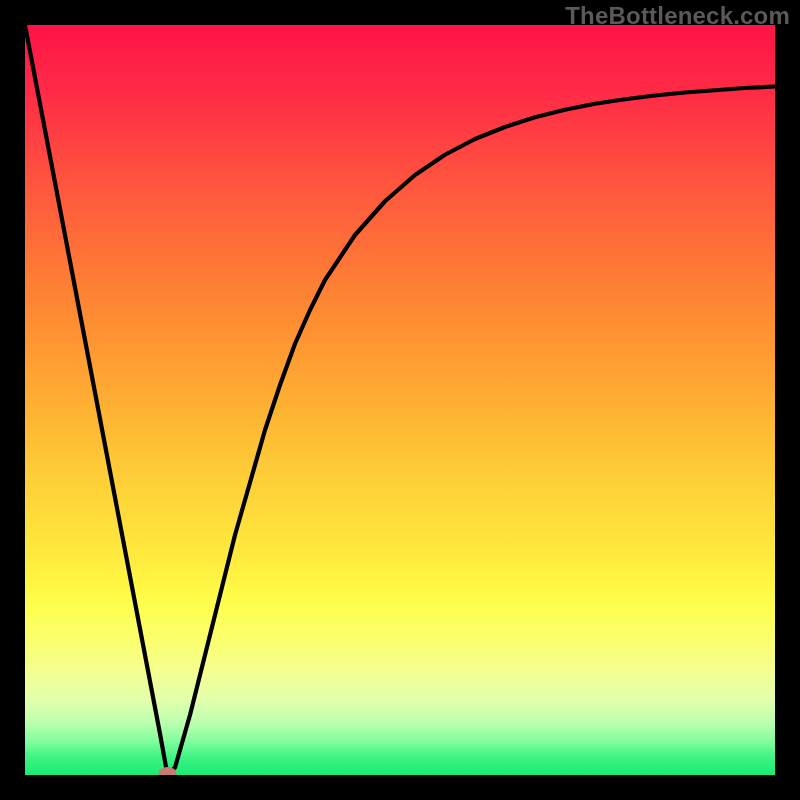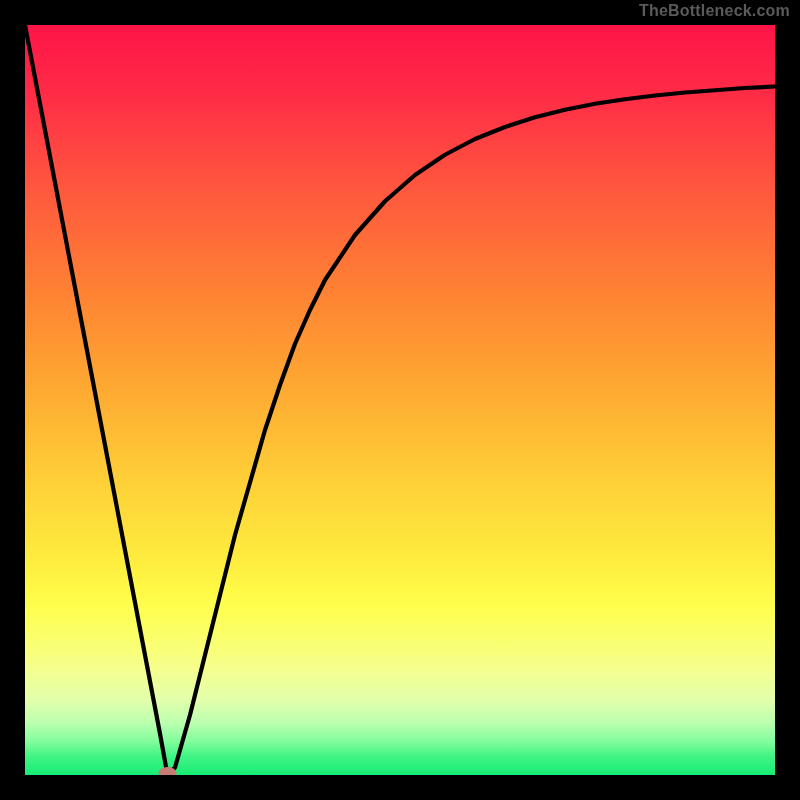--- a/index.html
+++ b/index.html
@@ -23,21 +23,21 @@
     left: 25px;
     top: 25px;
     width: 750px;
     height: 750px;
   }
   .watermark {
     position: absolute;
     top: 2px;
     right: 10px;
     font-family: Arial, Helvetica, sans-serif;
-    font-size: 16px;
+    font-size: 24px;
     font-weight: bold;
     color: #5a5a5a;
     letter-spacing: 0.2px;
   }
   svg {
     display: block;
   }
 </style>
 </head>
 <body>

